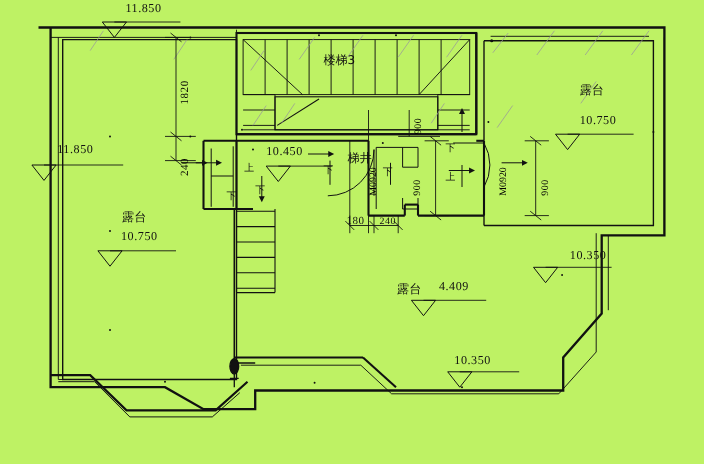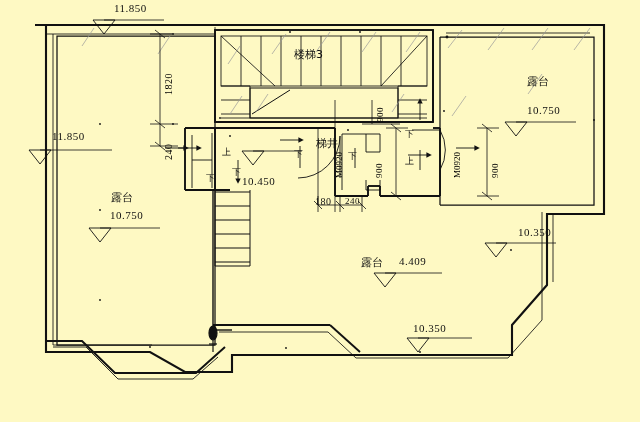--- a/index.html
+++ b/index.html
@@ -2,21 +2,21 @@
 <html><head>
 <meta charset="utf-8">
 <title>Floor Plan</title>
 <style>
   html,body{margin:0;padding:0;background:#ffffff;}
   body{
     width:640px;height:422px;overflow:hidden;
     font-family:"Liberation Serif", serif;
     color:#000;
   }
-  #plan-root{position:relative;width:640px;height:422px;background:#fef9c3;}
+  #plan-root{position:relative;width:640px;height:422px;background:#bef264;}
   svg#plan-svg{position:absolute;left:0;top:0;width:640px;height:422px;display:block;}
   .txt{position:absolute;white-space:nowrap;font-family:"Liberation Serif",serif;color:#111;}
   .num{font-size:11px;letter-spacing:0.5px;}
   .cn{font-size:11px;font-family:"DejaVu Sans",sans-serif;}
   .cn-sm{font-size:9px;font-family:"DejaVu Sans",sans-serif;}
   .dimv{position:absolute;font-size:10px;font-family:"Liberation Serif",serif;
         transform-origin:0 0;white-space:nowrap;}
   .watermark{
     position:absolute;font-family:"DejaVu Sans",sans-serif;
     color:#e8332a;font-weight:700;font-size:35px;letter-spacing:4px;
@@ -352,21 +352,21 @@
 
   <div class="txt cn" style="left:527px;top:74px;">露台</div>
   <div class="txt num" style="left:527px;top:104px;">10.750</div>
 
   <div class="txt cn" style="left:361px;top:255px;">露台</div>
   <div class="txt num" style="left:399px;top:255px;">4.409</div>
 
   <div class="txt cn" style="left:294px;top:47px;">楼梯3</div>
   <div class="txt cn" style="left:316px;top:96px;margin-top:40px;">梯井</div>
 
-  <div class="txt num" style="left:242px;top:132px;margin-top:43px;">10.450</div>
+  <div class="txt num" style="left:242px;top:132px;">10.450</div>
 
   <div class="txt num" style="left:518px;top:226px;">10.350</div>
 
   <div class="txt num" style="left:413px;top:322px;">10.350</div>
 
   <div class="dimv num" style="left:163px;top:95px;transform:rotate(-90deg);">1820</div>
 
   <div class="dimv num" style="left:163px;top:160px;transform:rotate(-90deg);">240</div>
 
   <div class="dimv num" style="left:375px;top:122px;transform:rotate(-90deg);font-size:9px;">900</div>

